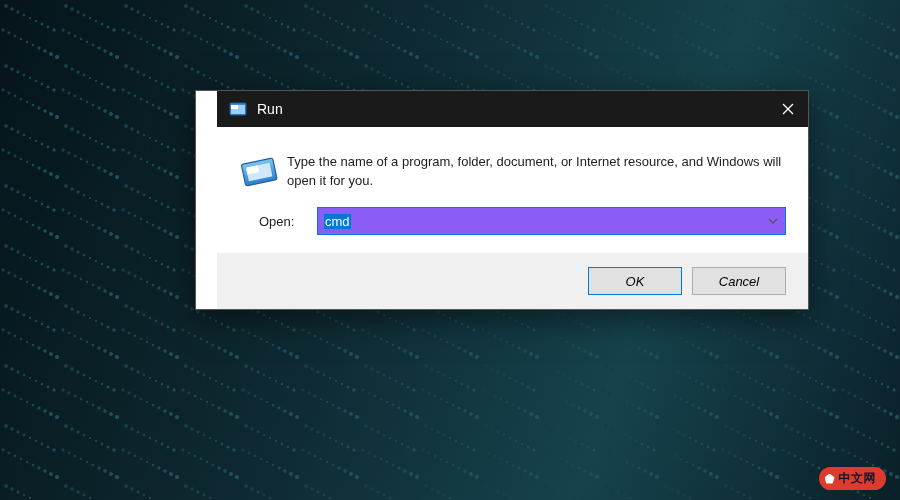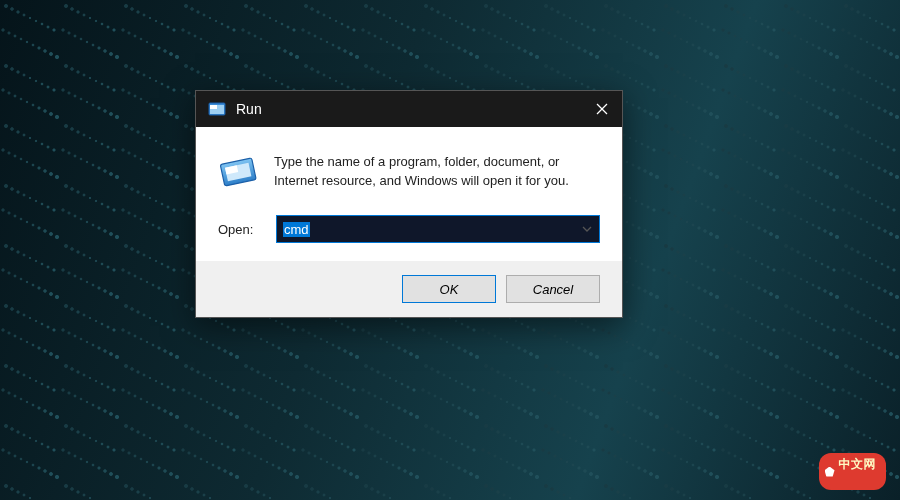--- a/index.html
+++ b/index.html
@@ -39,24 +39,25 @@
         60px 60px, 60px 60px, 60px 60px, 60px 60px, 60px 60px,
         60px 60px, 60px 60px, 60px 60px, 60px 60px, 60px 60px,
         60px 60px, 60px 60px, 60px 60px, 60px 60px, 60px 60px,
         60px 60px, 60px 60px, 60px 60px, 60px 60px,
         100% 100%;
     }
     .dialog {
       position: absolute;
       left: 195px;
       top: 90px;
-      width: 428px;
+      width: 614px;
       background: #fff;
       border: 1px solid #555;
       box-shadow: 0 8px 30px rgba(0,0,0,0.5);
+      padding-left: 21px;
     }
     .titlebar {
       background: #1a1a1a;
       color: #fff;
       height: 36px;
       display: flex;
       align-items: center;
       padding: 0 12px;
     }
     .titlebar-icon {
@@ -81,41 +82,42 @@
       cursor: pointer;
     }
     .close-btn svg { width: 12px; height: 12px; }
     .dialog-body {
       padding: 24px 22px 18px 22px;
       background: #fff;
     }
     .info-row {
       display: flex;
       align-items: flex-start;
-      gap: 16px;
-      margin-bottom: 24px;
+      gap: 8px;
+      margin-bottom: 16px;
     }
     .run-icon {
       width: 40px;
       height: 40px;
       flex-shrink: 0;
       display: flex;
       align-items: center;
       justify-content: center;
     }
     .info-text {
       font-size: 13px;
       color: #222;
       line-height: 1.45;
       padding-top: 2px;
     }
     .input-row {
       display: flex;
       align-items: center;
       gap: 14px;
+      margin-left: 20px;
     }
     .open-label {
       font-size: 13px;
       color: #222;
       width: 44px;
     }
     .combo {
       flex: 1;
       position: relative;
     }
@@ -151,23 +153,23 @@
       font-style: italic;
     }
     .btn.primary {
       border: 1px solid #0078d7;
     }
     .watermark {
       position: absolute;
       right: 14px;
       bottom: 10px;
       background: #de3a2f;
-      color: #fef9c3;
+      color: #0f172a;
       font-size: 12px;
-      padding: 3px 10px 17px 20px;
+      padding: 3px 10px 3px 20px;
       border-radius: 12px;
       font-weight: bold;
       letter-spacing: 0.5px;
     }
     .watermark::before{
       content:"";
       position:absolute;
       left:6px; top:50%;
       width:10px; height:10px;
       transform:translateY(-50%);
@@ -179,21 +181,21 @@
       background:#0078d7;
       color:#fff;
       padding:0 1px;
     }
     .fake-input{
       width:100%; height:28px;
       border:1px solid #0078d7;
       padding:0 28px 0 6px;
       font-size:13px;
       display:flex; align-items:center;
-      background:#0f172a;
+      background:#8b5cf6;
       cursor:text;
     }
   </style>
 </head>
 <body>
 
 <div class="wallpaper"></div>
 
 <div class="dialog">
   <div class="titlebar">

